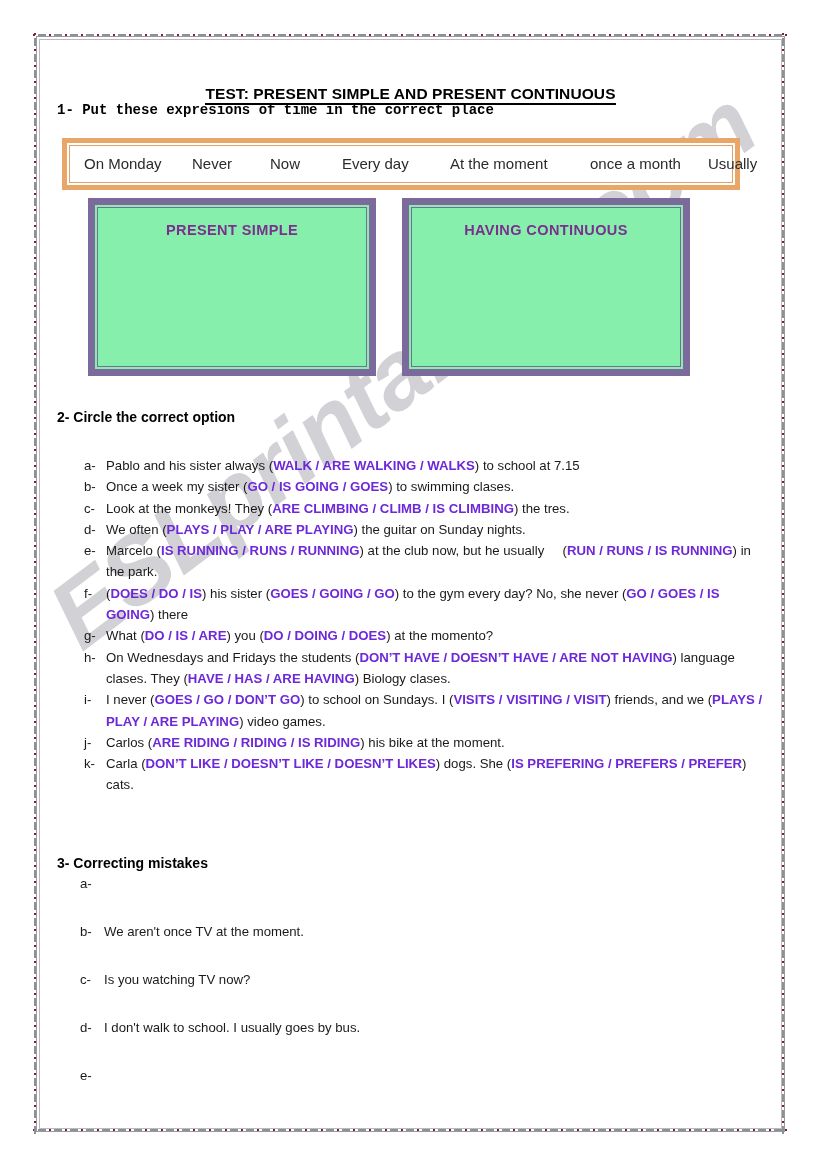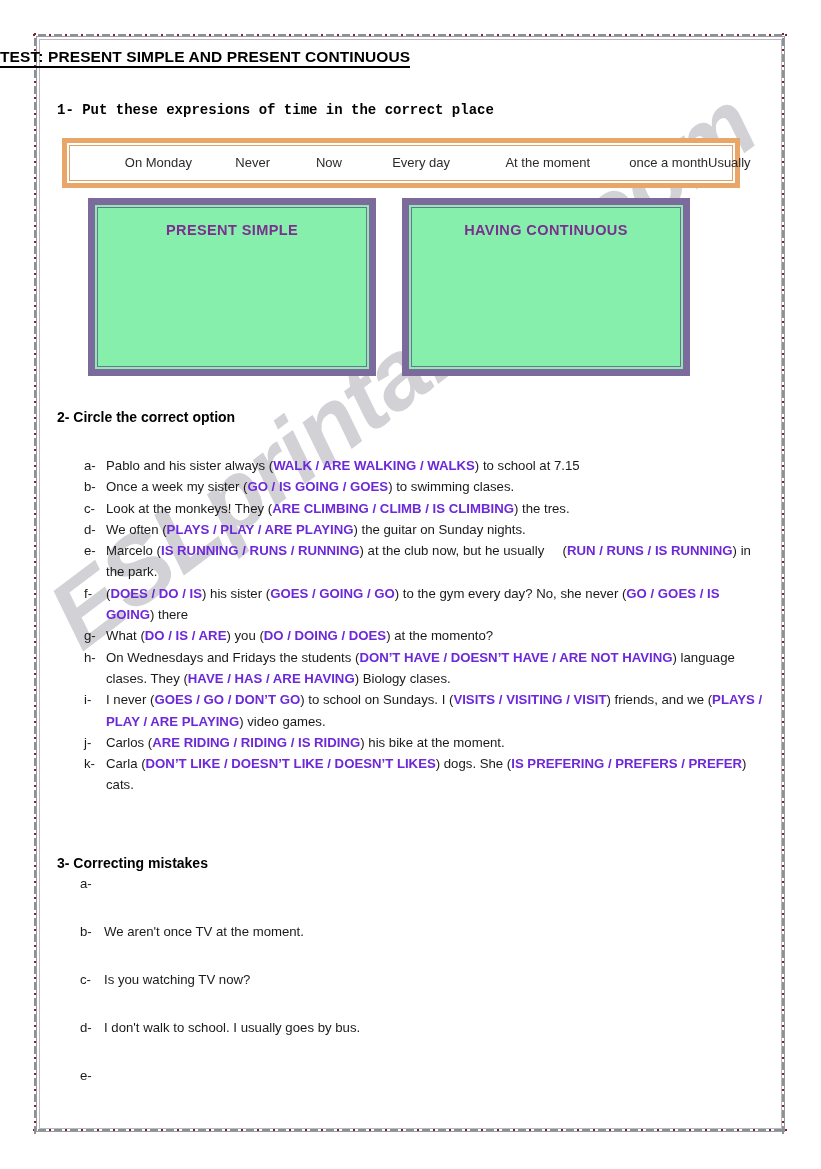--- a/index.html
+++ b/index.html
@@ -86,24 +86,25 @@
 
   
   .content {
     position: absolute;
     left: 0; top: 0;
     width: 821px;
     z-index: 10;
   }
 
   .doc-title {
+    text-align: center;
     font-size: 15.5px;
     font-weight: bold;
     color: #000;
-    margin-top: 48px;
+    margin-top: 85px;
     letter-spacing: 0.1px;
   }
   .doc-title span {
     border-bottom: 2px solid #000;
     padding-bottom: 1px;
   }
 
   .section-head {
     font-size: 14px;
     font-weight: bold;
@@ -121,24 +122,24 @@
     background: #ffffff;
     padding: 2px;
   }
   .expr-inner {
     border: 1px solid #e0a066;
     padding: 9px 14px 10px 14px;
     display: flex;
     align-items: center;
   }
   .expr-item {
-    font-size: 13px;
+    font-size: 15px;
     color: #2b2b2b;
     white-space: nowrap;
-    text-align: right;
+    text-align: left;
   }
 
   
   .cat-box {
     position: absolute;
     box-sizing: border-box;
     width: 288px;
     height: 178px;
     border: 7px solid #7c6a9c;
     background: #86efac;

